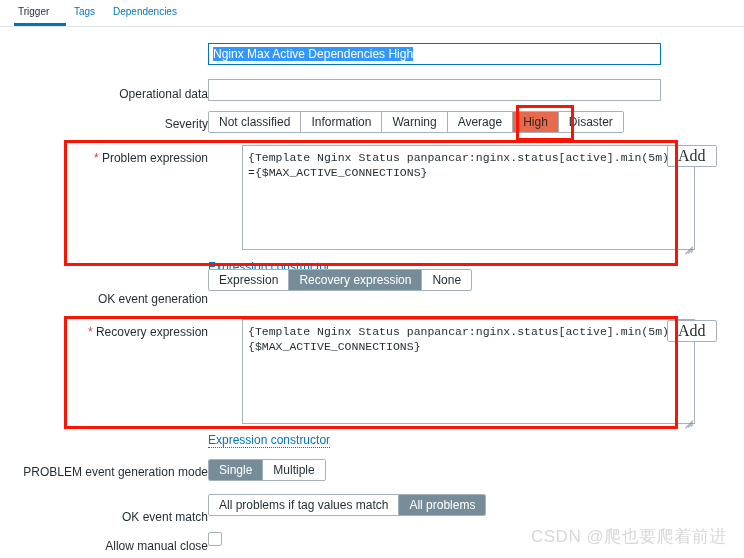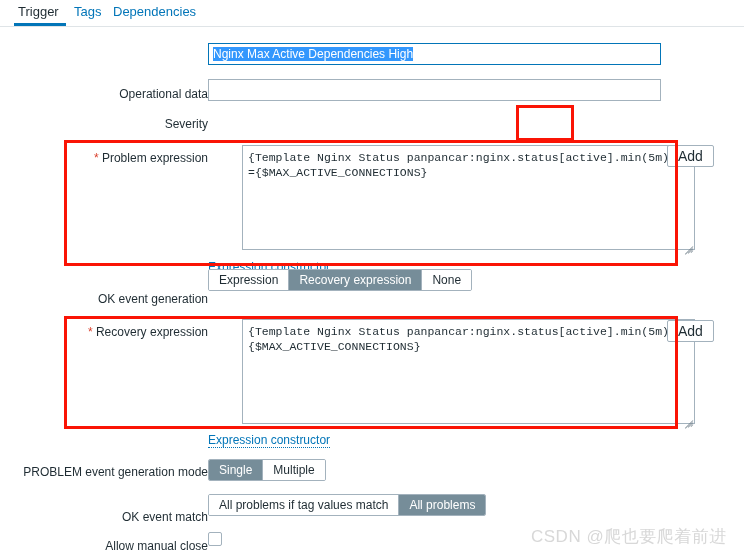--- a/index.html
+++ b/index.html
@@ -15,21 +15,21 @@
   #root { position: relative; width: 744px; height: 558px; background:#fff; }
 
   
   .tabbar {
     position: absolute; left: 0; top: 0; width: 744px; height: 27px;
     border-bottom: 1px solid #dfe4e7;
     background: #ffffff;
   }
   .tab {
     position: absolute; top: 4px;
-    font-size: 13px; line-height: 16px;
+    font-size: 10px; line-height: 16px;
     color: #0275b8; cursor: pointer; white-space: nowrap;
     padding: 0 2px;
   }
   .tab.active { color: #1f2c33; }
   .tab-underline {
     position: absolute; height: 3px; background: #0275b8; bottom: 0;
   }
 
   
   .row-label {
@@ -110,26 +110,27 @@
     position: absolute; right: 0; height: 1px; background: #6a7a85;
     transform-origin: right center; transform: rotate(-45deg);
   }
 
   
   .btn-add {
     position: absolute;
     border: 1px solid #a3b2bd;
     background: #ffffff;
     color: #1f2c33;
-    font-size: 14px;
+    font-size: 16px;
     height: 22px;
     padding: 0 10px;
     border-radius: 2px;
     display: flex; align-items: center; justify-content: center;
     cursor: pointer;
+    font-family: Liberation Serif, serif;
   }
 
   
   .link-dotted {
     position: absolute;
     color: #0275b8;
     font-size: 12px;
     line-height: 14px;
     border-bottom: 1px dotted #0275b8;
     cursor: pointer;
@@ -183,20 +184,28 @@
 
   <div class="row-label" style="left:40px; top:87px; width:168px;">
     <span>Operational data</span>
   </div>
   <div class="text-input" style="left:208px; top:79px; width:453px; height:22px;" title="">
     <span></span>
   </div>
 
   <div class="row-label" style="left:40px; top:117px; width:168px;">
     <span>Severity</span>
+  </div>
+  <div class="seg" style="left:208px; top:111px;">
+    <div class="opt">Not classified</div>
+    <div class="opt">Information</div>
+    <div class="opt">Warning</div>
+    <div class="opt">Average</div>
+    <div class="opt sel-high">High</div>
+    <div class="opt">Disaster</div>
   </div>
 
   <div class="row-label" style="left:40px; top:151px; width:168px;">
     <span class="req-star">*</span>
     <span>Problem expression</span>
   </div>
   <div class="ta-wrap" style="left:208px; top:145px; width:453px; height:105px;">
     <div class="ta">{Template Nginx Status panpancar:nginx.status[active].min(5m)}&gt;={$MAX_ACTIVE_CONNECTIONS}</div>
     <div class="ta-handle">
       <i style="width:11px; top:9px;"></i>

